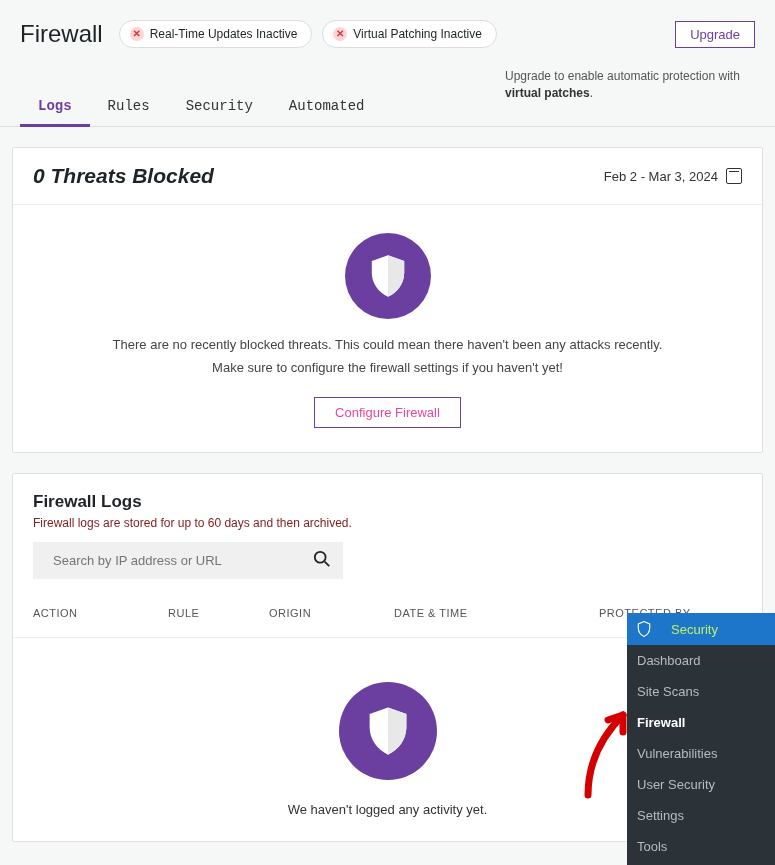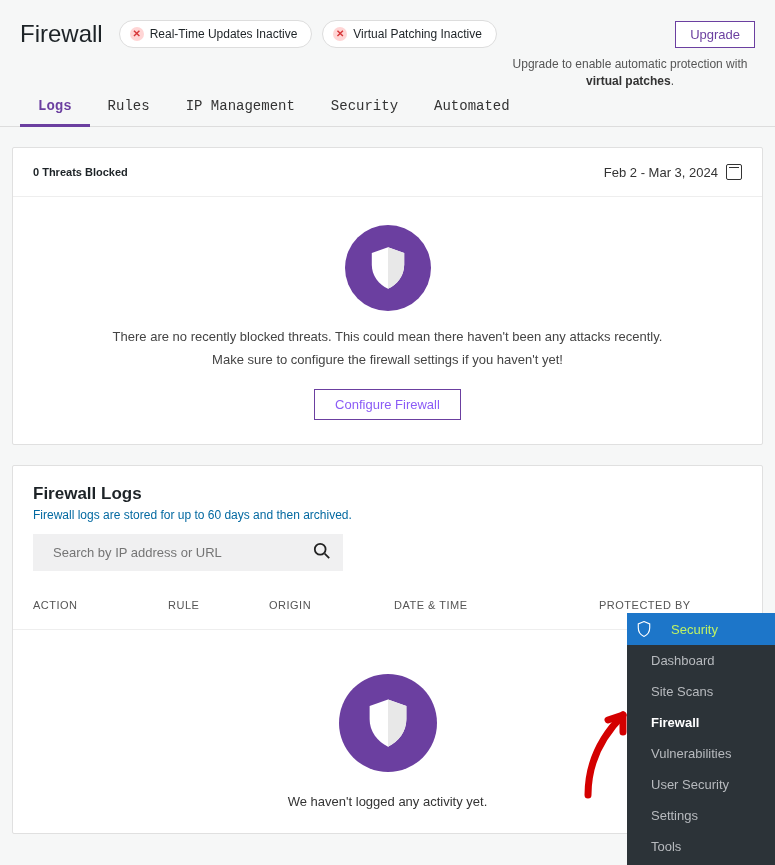--- a/index.html
+++ b/index.html
@@ -48,22 +48,22 @@
       border: 1px solid #6b3fa0;
       color: #6b3fa0;
       background: #fff;
       padding: 5px 14px;
       font-size: 13px;
       cursor: pointer;
     }
     .promo-text {
       position: absolute;
       right: 20px;
-      top: 56px;
-      text-align: center;
+      top: 68px;
+      text-align: left;
       font-size: 12px;
       color: #555;
       line-height: 1.4;
       width: 250px;
     }
     .promo-text b { font-weight: 600; color: #333; }
     .tabs {
       display: flex;
       border-bottom: 1px solid #ddd;
       padding: 0 20px;
@@ -96,22 +96,23 @@
       border-radius: 2px;
     }
     .card-header {
       display: flex;
       align-items: center;
       justify-content: space-between;
       padding: 16px 20px;
       border-bottom: 1px solid #eee;
     }
     .card-title {
-      font-size: 11px;
+      font-size: 21px;
       font-weight: 600;
+      font-style: italic;
     }
     .date-range {
       display: flex;
       align-items: center;
       gap: 8px;
       font-size: 13px;
       color: #333;
     }
     .date-icon {
       width: 16px; height: 16px;
@@ -142,29 +143,29 @@
     .shield-svg { width: 38px; height: 44px; }
     .empty-line {
       font-size: 13px;
       color: #444;
       margin: 8px 0;
     }
     .configure-btn {
       display: inline-block;
       margin-top: 14px;
       border: 1px solid #6b3fa0;
-      color: #8b5cf6;
+      color: #ec4899;
       background: #fff;
       padding: 7px 20px;
       font-size: 13px;
       cursor: pointer;
     }
     .logs-head { padding: 18px 20px 10px 20px; }
     .logs-title { font-size: 17px; font-weight: 600; margin-bottom: 4px; }
-    .logs-sub { font-size: 12px; color: #0369a1; margin-bottom: 12px; }
+    .logs-sub { font-size: 12px; color: #7f1d1d; margin-bottom: 12px; }
     .search-wrap {
       background: #f0f0f1;
       width: 310px;
       display: flex;
       align-items: center;
       padding: 0;
     }
     .search-input {
       flex: 1;
       border: none;
@@ -226,21 +227,21 @@
       content: '';
       position: absolute;
       right: -4px; top: 12px;
       width: 0; height: 0;
       border-style: solid;
       border-width: 5px 0 5px 5px;
       border-color: transparent transparent transparent #1d76c9;
     }
     .mhead-shield { width: 14px; height: 16px; }
     .admin-item {
-      padding: 8px 24px;
+      padding: 8px 10px;
       cursor: pointer;
       color: #b7babe;
     }
     .admin-item.active { color: #fff; font-weight: 700; }
 
     
     .arrow-wrap {
       position: absolute;
       left: 573px;
       top: 700px;
@@ -264,21 +265,20 @@
   <button class="upgrade-btn">Upgrade</button>
 </div>
 
 <div class="promo-text">
   <span>Upgrade to enable automatic protection with </span><b>virtual patches</b>.
 </div>
 
 <div class="tabs">
   <div class="tab active">Logs</div>
   <div class="tab">Rules</div>
-  <div class="tab">IP Management</div>
   <div class="tab">Security</div>
   <div class="tab">Automated</div>
 </div>
 
 <div class="card">
   <div class="card-header">
     <div class="card-title">0 Threats Blocked</div>
     <div class="date-range">
       <span>Feb 2 - Mar 3, 2024</span>
       <span class="date-icon"></span>

